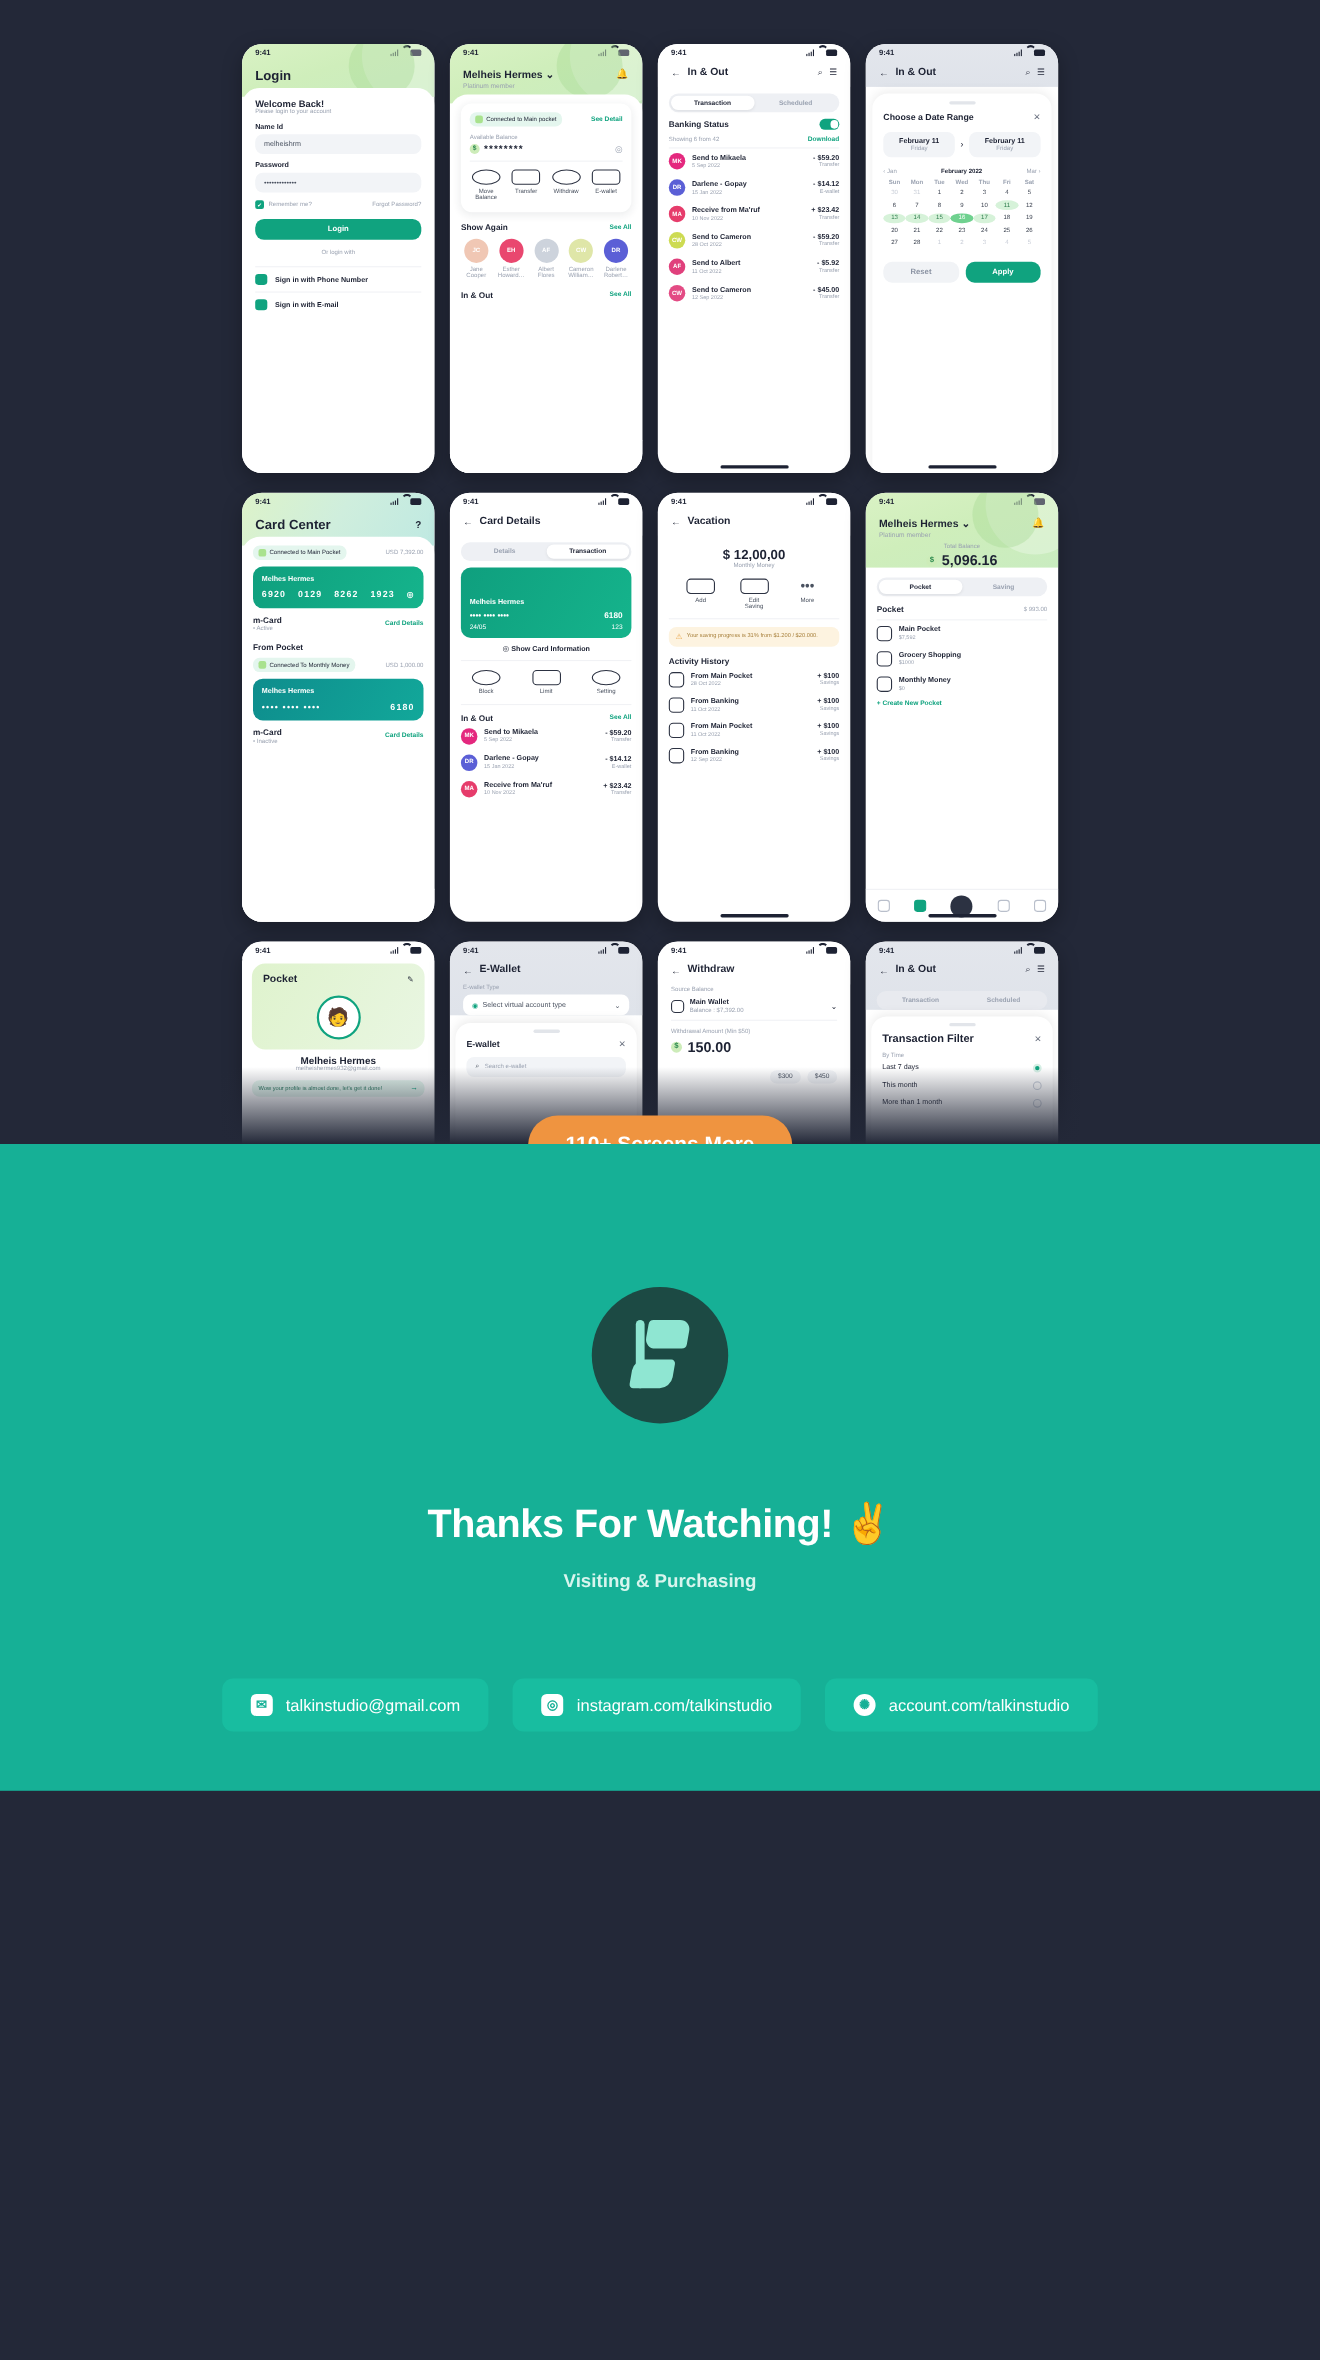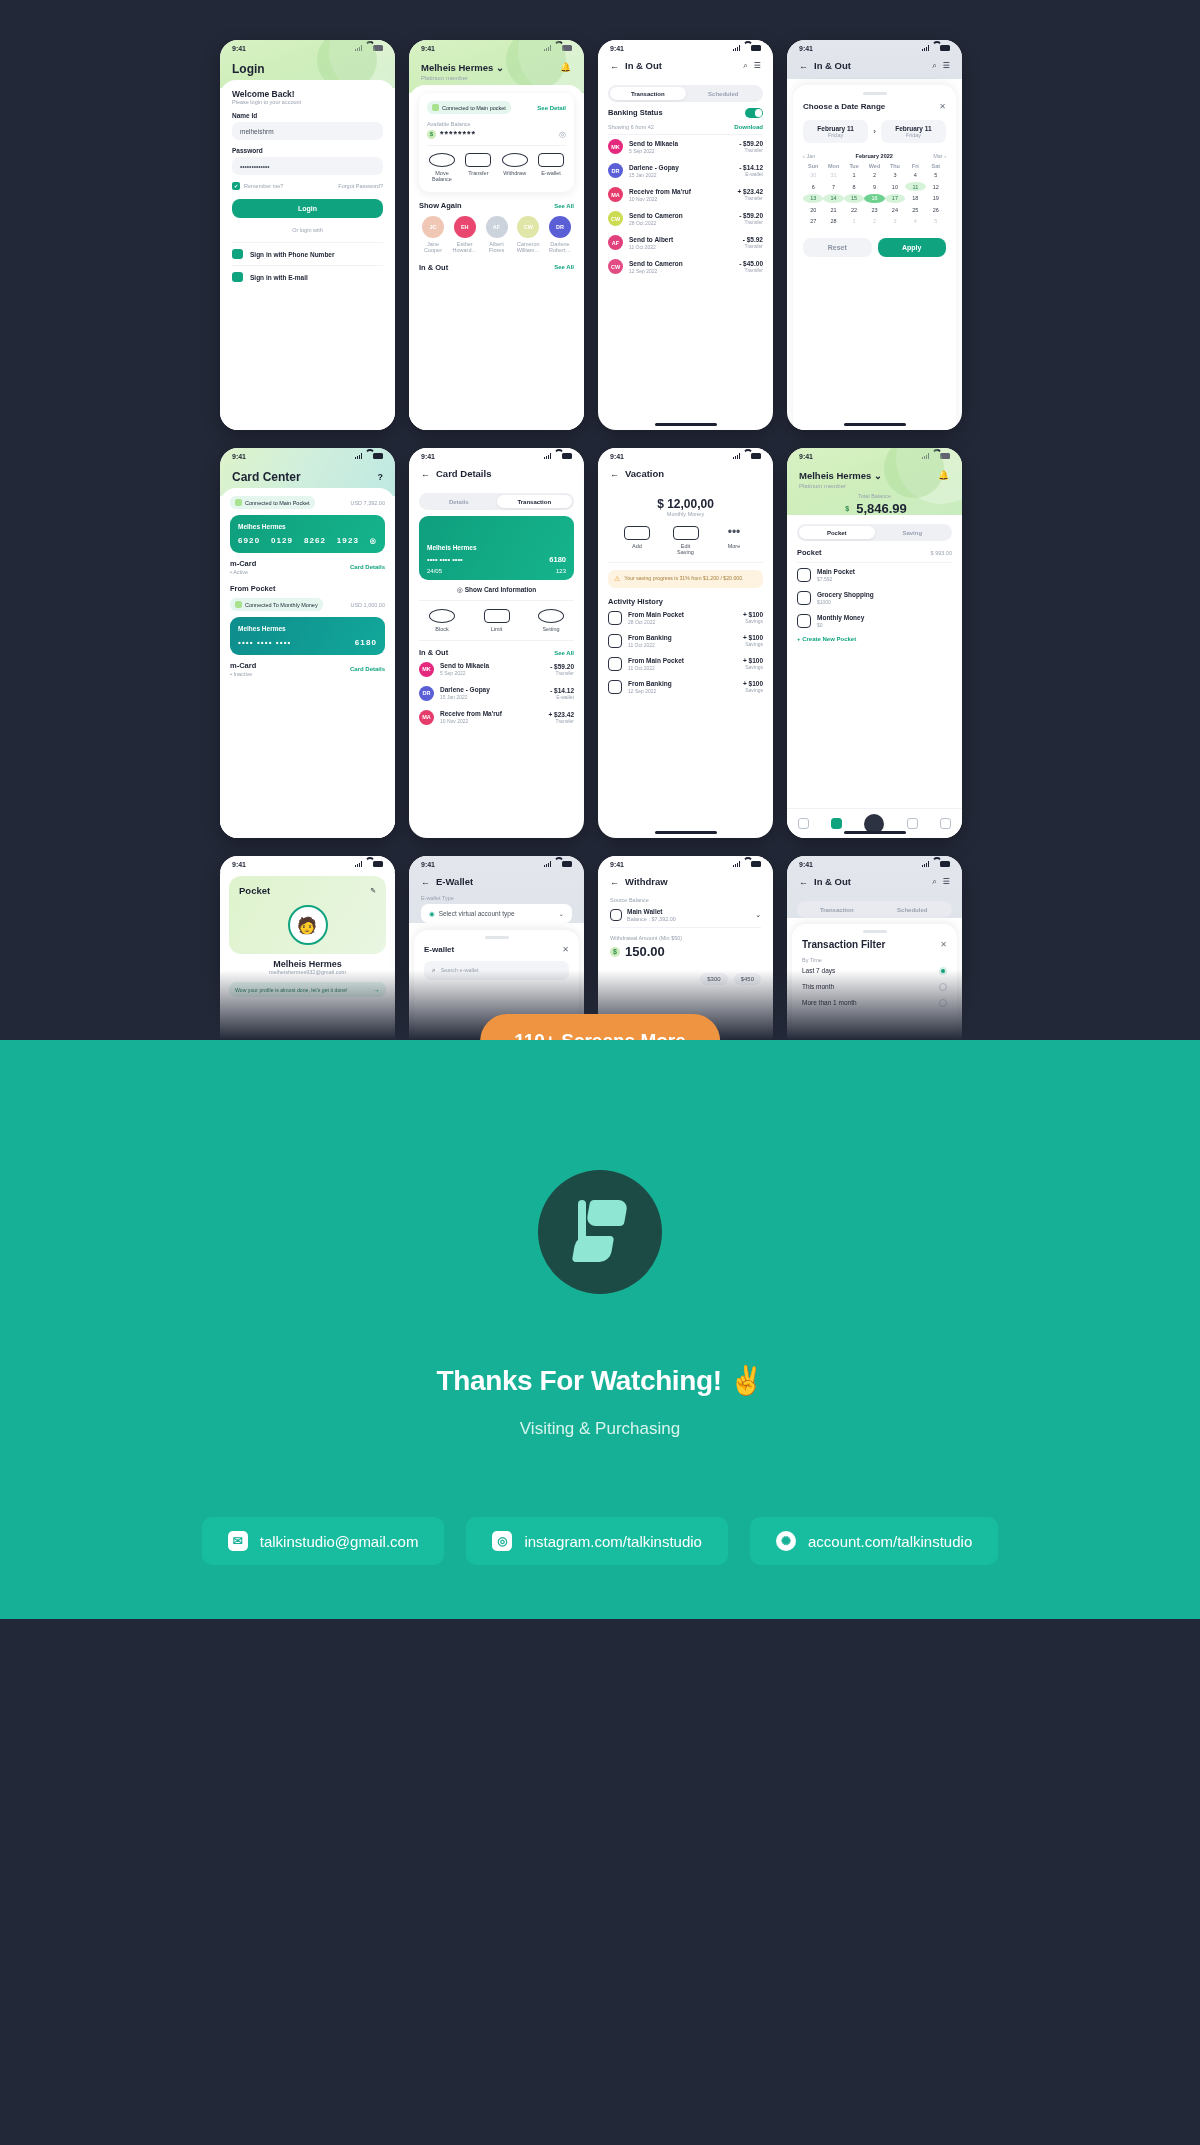--- a/index.html
+++ b/index.html
@@ -158,22 +158,22 @@
   }
 
   
   .outro { background:#16b096; padding:130px 0 54px; text-align:center; position:relative; }
   .logo { width:124px;height:124px;border-radius:50%;background:#1c4a44;margin:0 auto 70px;
           display:flex;align-items:center;justify-content:center; position:relative;}
   .logo .b { position:absolute; background:#8fe6d2; }
   .logo .b1 { width:38px;height:26px;border-radius:4px 10px 4px 10px; top:30px; left:50px; transform:skewX(-10deg);}
   .logo .b2 { width:38px;height:26px;border-radius:10px 4px 10px 4px; top:66px; left:36px; transform:skewX(-10deg);}
   .logo .stem { width:8px;height:62px;border-radius:4px; background:#8fe6d2; left:40px; top:30px;}
-  .thanks { font-size:28px; font-weight:bold; color:#fff; letter-spacing:-.4px; }
-  .visiting { font-size:17px; color:#d8f5ee; margin-top:22px; font-weight:normal;}
+  .thanks { font-size:36px; font-weight:bold; color:#fff; letter-spacing:-.4px; }
+  .visiting { font-size:17px; color:#d8f5ee; margin-top:22px; font-weight:bold;}
   .contacts { display:flex; justify-content:center; gap:22px; margin-top:78px; }
   .contact { background:#18bda0; border-radius:10px; padding:14px 26px; display:flex;
              align-items:center; gap:12px; color:#fff; font-size:15px; }
   .cico { width:20px;height:20px;border-radius:5px;background:#fff; display:flex;
           align-items:center;justify-content:center; color:#16b096; font-size:12px; font-weight:bold;}
   .cico.round { border-radius:50%; }
 </style>
 </head>
 <body>
 
@@ -792,21 +792,21 @@
               </div>
               <div class="sub">Platinum member</div>
             </div>
             <span style="font-size:9px">🔔</span>
           </div>
         </div>
         <div style="text-align:center;margin-top:-22px;position:relative;z-index:4">
           <div class="tiny">Total Balance</div>
           <div style="display:flex;align-items:center;justify-content:center;gap:4px;margin-top:2px">
             <span style="width:10px;height:10px;border-radius:50%;background:#cdecb9;color:#2c8a4f;font-size:7px;display:flex;align-items:center;justify-content:center;font-weight:bold">$</span>
-            <span class="bold" style="font-size:13px">5,846.99</span>
+            <span class="bold" style="font-size:13px">5,096.16</span>
           </div>
         </div>
         <div style="padding:0 10px;margin-top:8px">
           <div class="tabs">
             <span class="tab on">Pocket</span>
             <span class="tab">Saving</span>
           </div>
           <div class="row" style="margin-top:7px;padding-bottom:5px;border-bottom:1px solid #f1f2f5">
             <span class="bold" style="font-size:7.5px">Pocket</span>
             <span class="tiny">$ 993.00</span>

